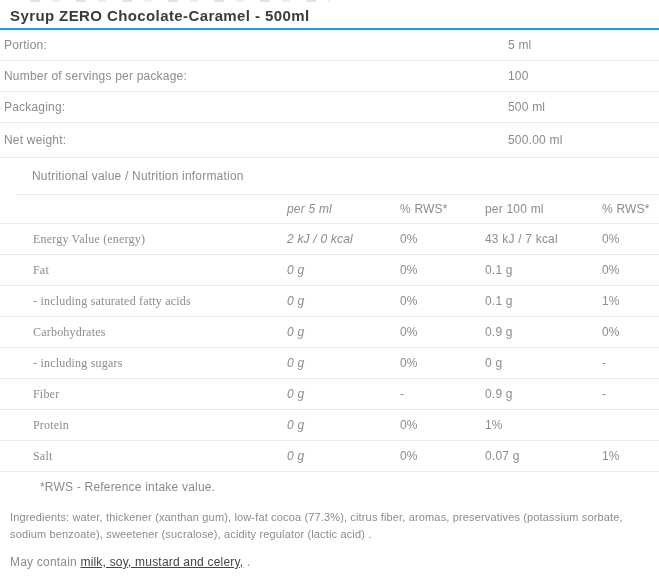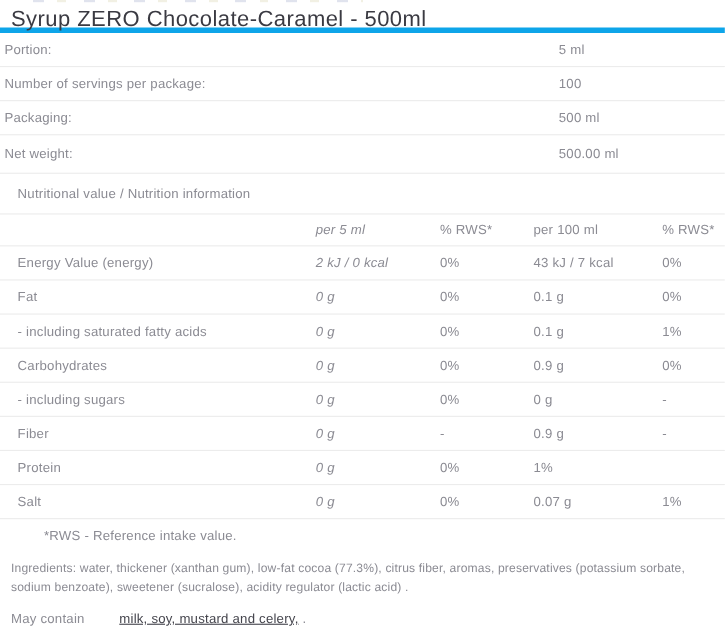--- a/index.html
+++ b/index.html
@@ -13,55 +13,55 @@
   
   .top-artifact{
     height:2px;margin:0 0 0 30px;width:300px;opacity:.35;
     background:repeating-linear-gradient(90deg,
       rgba(95,110,165,.55) 0 10px, transparent 10px 22px,
       rgba(170,160,80,.45) 22px 30px, transparent 30px 46px);
   }
 
   .title{
     margin:0;box-sizing:border-box;height:28px;
-    padding:5px 10px 0;border-bottom:5px solid #0ea5e9;
-    font-size:20px;font-weight:400;color:#3a3a42;letter-spacing:.4px;
+    padding:5px 10px 0;border-bottom:2px solid #0ea5e9;
+    font-size:15px;font-weight:700;color:#3a3a42;letter-spacing:.4px;
     white-space:nowrap;
   }
 
   .info-row{
     position:relative;display:flex;align-items:center;
     box-sizing:border-box;height:31px;padding-left:4px;
     border-bottom:1px solid #ececec;
   }
   .info-row.tall{height:35px;}
   .info-row .val{position:absolute;left:508px;}
 
   .section-row{
     display:flex;align-items:center;box-sizing:border-box;
-    height:37px;padding-left:16px;border-bottom:1px solid #ececec;
+    height:37px;padding-left:16px;border-bottom:1px solid #ececec;margin-left:16px;
   }
 
   .cols-row,.nrow{
     display:flex;align-items:center;box-sizing:border-box;
     border-bottom:1px solid #ececec;
   }
   .cols-row{height:29px;}
   .nrow{height:31px;}
-  .cell-label{flex:0 0 287px;box-sizing:border-box;padding-left:16px;white-space:nowrap;overflow:hidden;}
+  .cell-label{flex:0 0 287px;box-sizing:border-box;padding-left:33px;white-space:nowrap;overflow:hidden;font-family:Liberation Serif, serif;}
   .c1{flex:0 0 113px;font-style:italic;}
   .c2{flex:0 0 85px;}
   .c3{flex:0 0 117px;}
   .c4{flex:1 1 auto;}
 
   .fn{margin:0;padding:0 10px;line-height:17px;}
   .fn-rws{margin-top:7px;padding-left:40px;}
   .fn-ingredients{margin-top:13px;font-size:11px;letter-spacing:.15px;}
   .fn-allergens{margin-top:11px;}
-  .allergens-link{color:#44444c;text-decoration:underline;margin-left:28px;}
+  .allergens-link{color:#44444c;text-decoration:underline;}
 </style>
 </head>
 <body>
 
 <div class="page">
 
   <div class="top-artifact"></div>
 
   <h1 class="title">Syrup ZERO Chocolate-Caramel - 500ml</h1>
 

